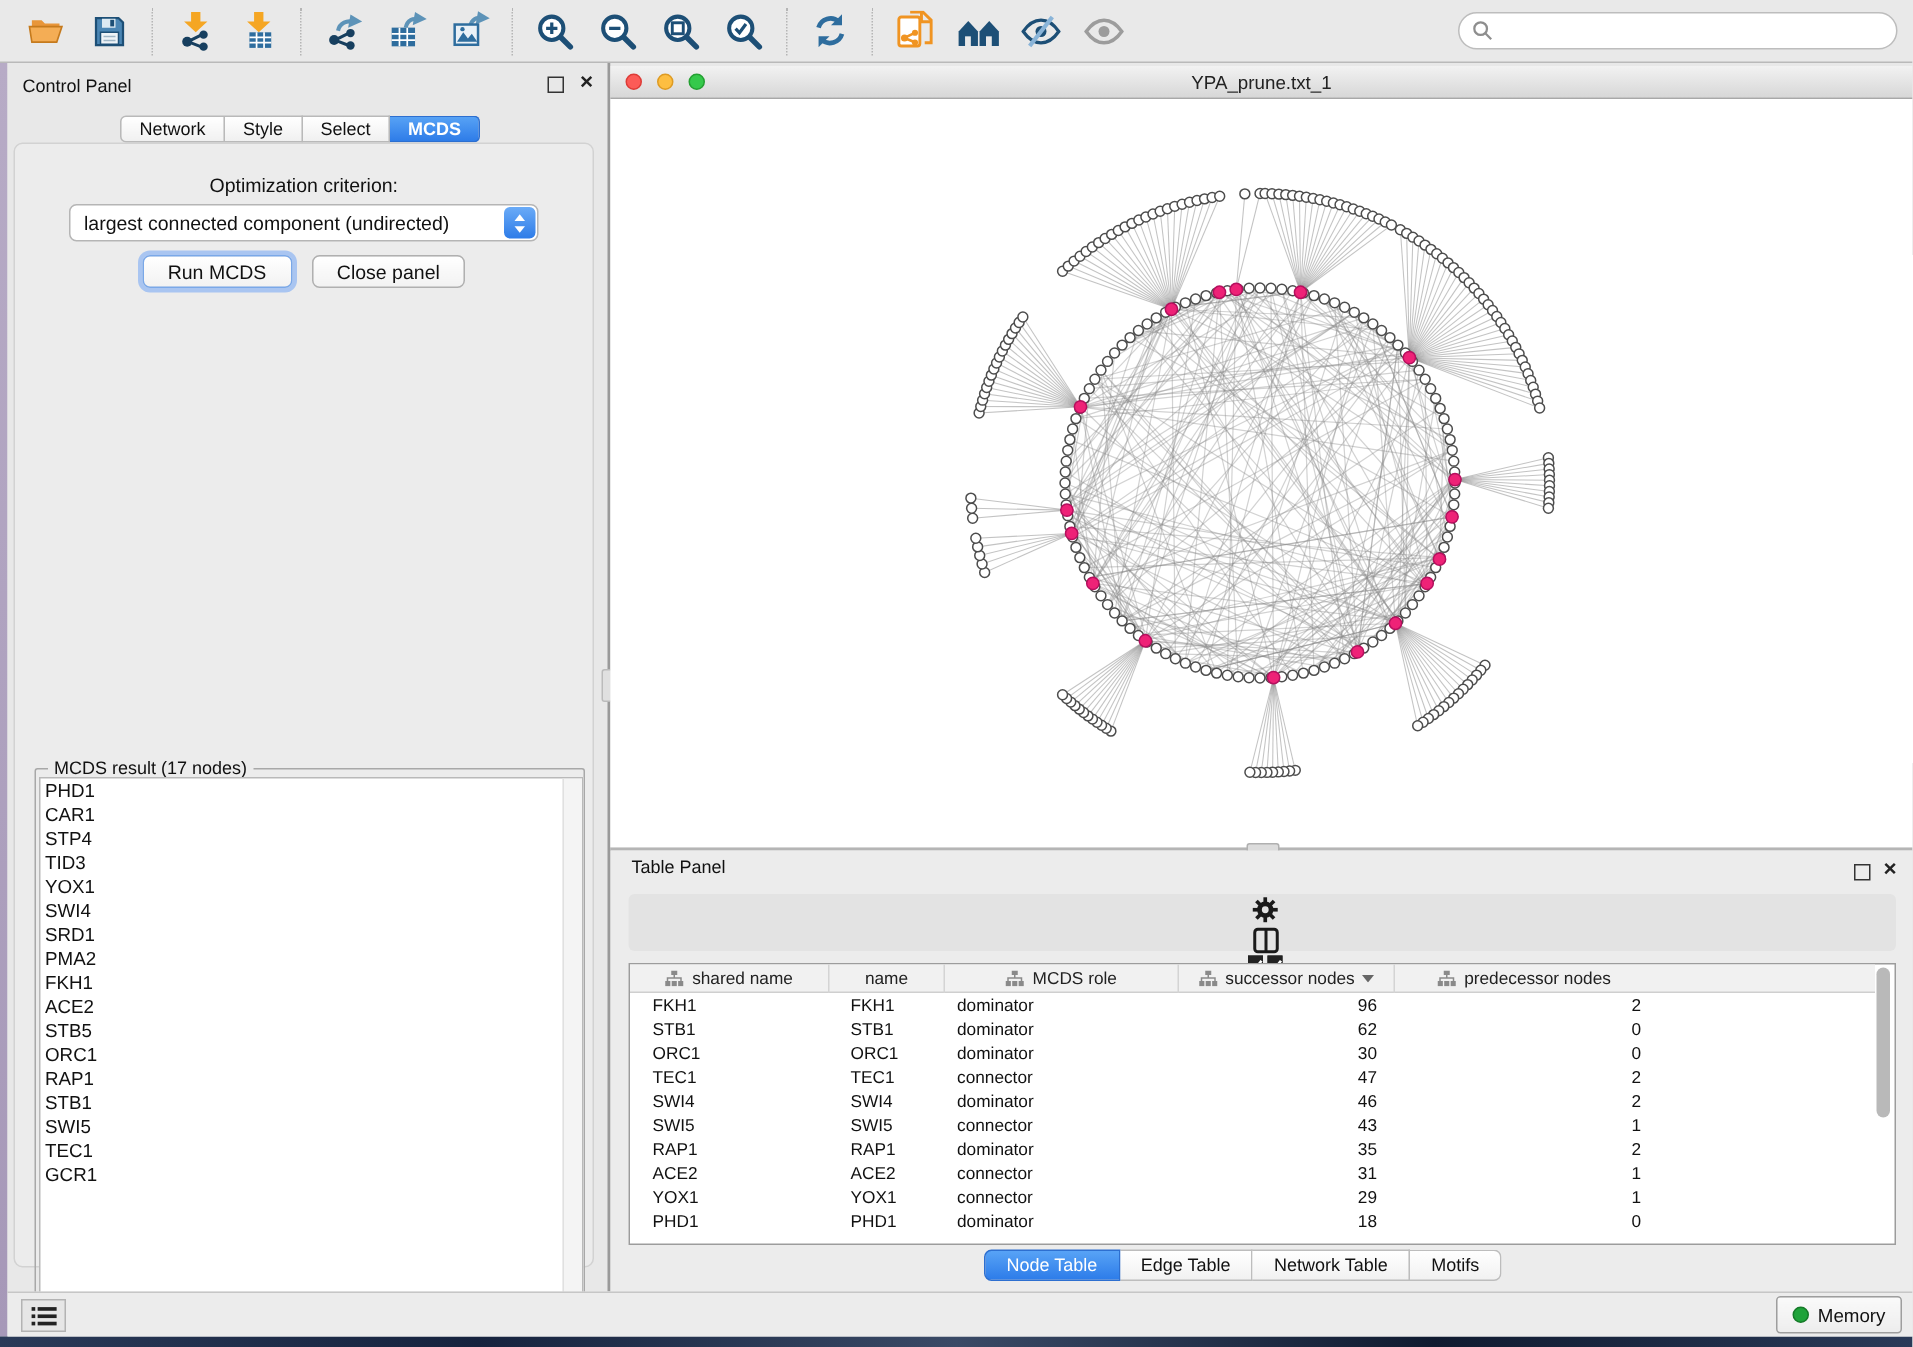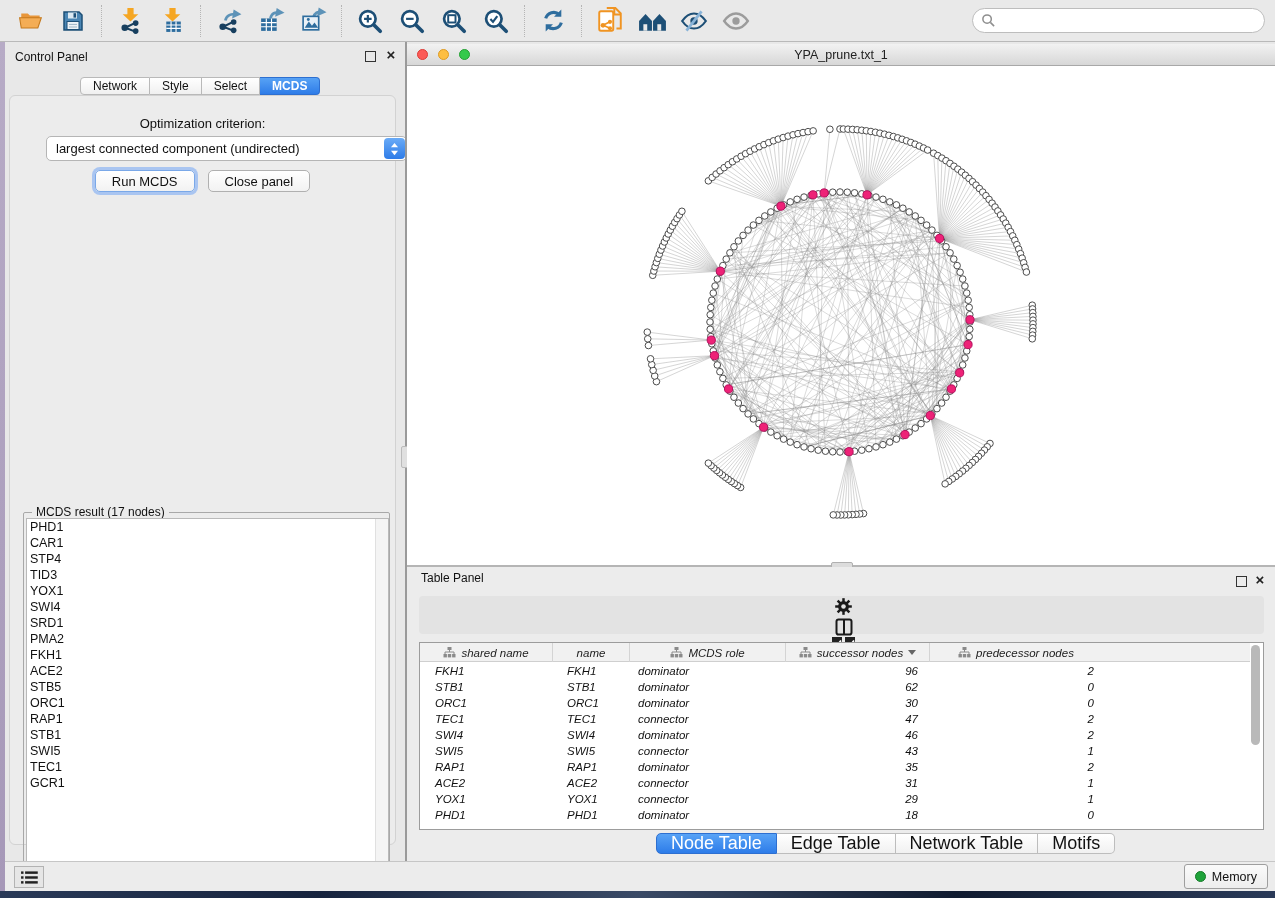--- a/index.html
+++ b/index.html
@@ -33,21 +33,21 @@
   .cp-tabs { position:absolute; left:75px; top:35px; height:18px; display:flex; }
   .cp-tab { height:18px; padding:0 12px; background:linear-gradient(#fff,#f0f0f0); border:1px solid #b9b9b9;
             border-left-width:0; font-size:12px; line-height:16px; color:#111; cursor:default; }
   .cp-tab:first-child { border-left-width:1px; border-radius:4px 0 0 4px; }
   .cp-tab:last-child { border-radius:0 4px 4px 0; }
   .cp-tab.active { background:linear-gradient(#57a2f5,#2e7ce8); color:#fff; border-color:#2d6fd0;font-weight:bold; }
 
   .cp-pane { position:absolute; left:4px; top:53px; width:387px; height:750px; background:#ececec;
              border:1px solid #d2d2d2; border-radius:6px; }
   .opt-label { position:absolute; left:0; top:20px; width:100%; text-align:center; font-size:13px; color:#111; }
-  .criterion { position:absolute; left:36px; top:40px; width:361px; height:25px; background:#fff;
+  .criterion { position:absolute; left:36px; top:40px; width:313px; height:25px; background:#fff;
                border:1px solid #b5b5b5; border-radius:5px; font-size:13px; display:flex; align-items:center;
                padding-left:9px; color:#111; }
   .criterion .stepper { position:absolute; right:1px; top:1px; width:21px; height:21px; border-radius:4px;
                background:linear-gradient(#6aabf7,#2e7ce8); display:flex; align-items:center; justify-content:center; }
   .btnrow { position:absolute; left:0; top:74px; width:100%; display:flex; justify-content:center; gap:13px; }
   .mac-btn { height:22px; padding:0 16px; background:linear-gradient(#fff,#f2f2f2); border:1px solid #b0b0b0;
              border-radius:5px; font-size:13px; color:#111; cursor:default; }
   .mac-btn.focus { border-color:#7aa8e8; box-shadow:0 0 0 3px rgba(115,165,245,.55); }
 
   .result-group { position:absolute; left:13px; top:416px; width:367px; height:368px;
@@ -85,39 +85,39 @@
   .tp-toolbar { position:absolute; left:12px; top:29px; width:845px; height:38px; background:#e3e3e3;
                 border-radius:4px; display:flex; align-items:center; padding-left:14px;flex-direction:column; }
   .tpi { width:28px; height:28px; border:none; background:transparent; display:flex; align-items:center;
          justify-content:center; margin-right:10px; cursor:default; }
   .fx { font-family:"DejaVu Serif", serif; font-style:italic; font-size:17px; color:#b0b0b0; }
   .ckpair { display:flex; gap:3px; }
   .ck { width:10px; height:10px; border:1.5px solid #222; background:#222; position:relative; }
   .ck.empty { background:#fff; }
   .ck svg { position:absolute; left:0; top:0; }
 
-  .ttable { position:absolute; left:12px; top:75px; width:845px; height:188px; background:#fff; border:1px solid #9c9c9c;font-style:italic; }
+  .ttable { position:absolute; left:12px; top:75px; width:845px; height:188px; background:#fff; border:1px solid #9c9c9c; }
   .thead { position:absolute; left:0; top:0; width:830px; height:19px; background:#f1f1f1; border-bottom:1px solid #cfcfcf; display:flex; }
   .th { height:19px; border-right:1px solid #d4d4d4; display:flex; align-items:center; justify-content:center;
         gap:5px; font-size:11.5px; color:#222; }
   .th:last-child { border-right:none; }
   .tbody { position:absolute; left:0; top:20px; width:830px; }
   .trow { display:flex; height:16px; }
   .tcell { font-size:11.5px; color:#111; line-height:16px; white-space:nowrap; overflow:hidden; }
   .c0 { width:133px; padding-left:15px; }
   .c1 { width:77px; padding-left:14px; }
   .c2 { width:156px; padding-left:8px; }
   .c3 { width:144px; text-align:right; padding-right:12px; }
   .c4 { width:172px; text-align:right; padding-right:8px; }
   .tscroll { position:absolute; right:2px; top:2px; width:11px; height:182px; }
   .tscroll .thumb { position:absolute; left:1px; top:0px; width:9px; height:100px; background:#b9b9b9; border-radius:5px; }
 
   .tp-tabs { position:absolute; left:249px; top:266px; height:21px; display:flex; }
   .tp-tab { height:21px; padding:0 14px; background:linear-gradient(#fff,#f1f1f1); border:1px solid #bdbdbd;
-            border-left-width:0; font-size:18px; line-height:19px; color:#111; cursor:default; }
+            border-left-width:0; font-size:12px; line-height:19px; color:#111; cursor:default; }
   .tp-tab:first-child { border-left-width:1px; border-radius:5px 0 0 5px; }
   .tp-tab:last-child { border-radius:0 5px 5px 0; }
   .tp-tab.active { background:linear-gradient(#58a3f6,#2d7ce9); color:#fff; border-color:#2d6fd0; }
 
   
   .statusbar { position:absolute; left:5px; top:861px; width:1270px; height:30px; background:#ececec; border-top:1px solid #c6c6c6; }
   .list-btn { position:absolute; left:9px; top:4px; width:30px; height:22px; background:#e6e6e6;
               border:1px solid #b3b3b3; display:flex; align-items:center; justify-content:center; }
   .memory-btn { position:absolute; right:7px; top:2px; height:25px; background:linear-gradient(#fafafa,#ededed);
                 border:1px solid #9e9e9e; border-radius:3px; display:flex; align-items:center; gap:6px;

